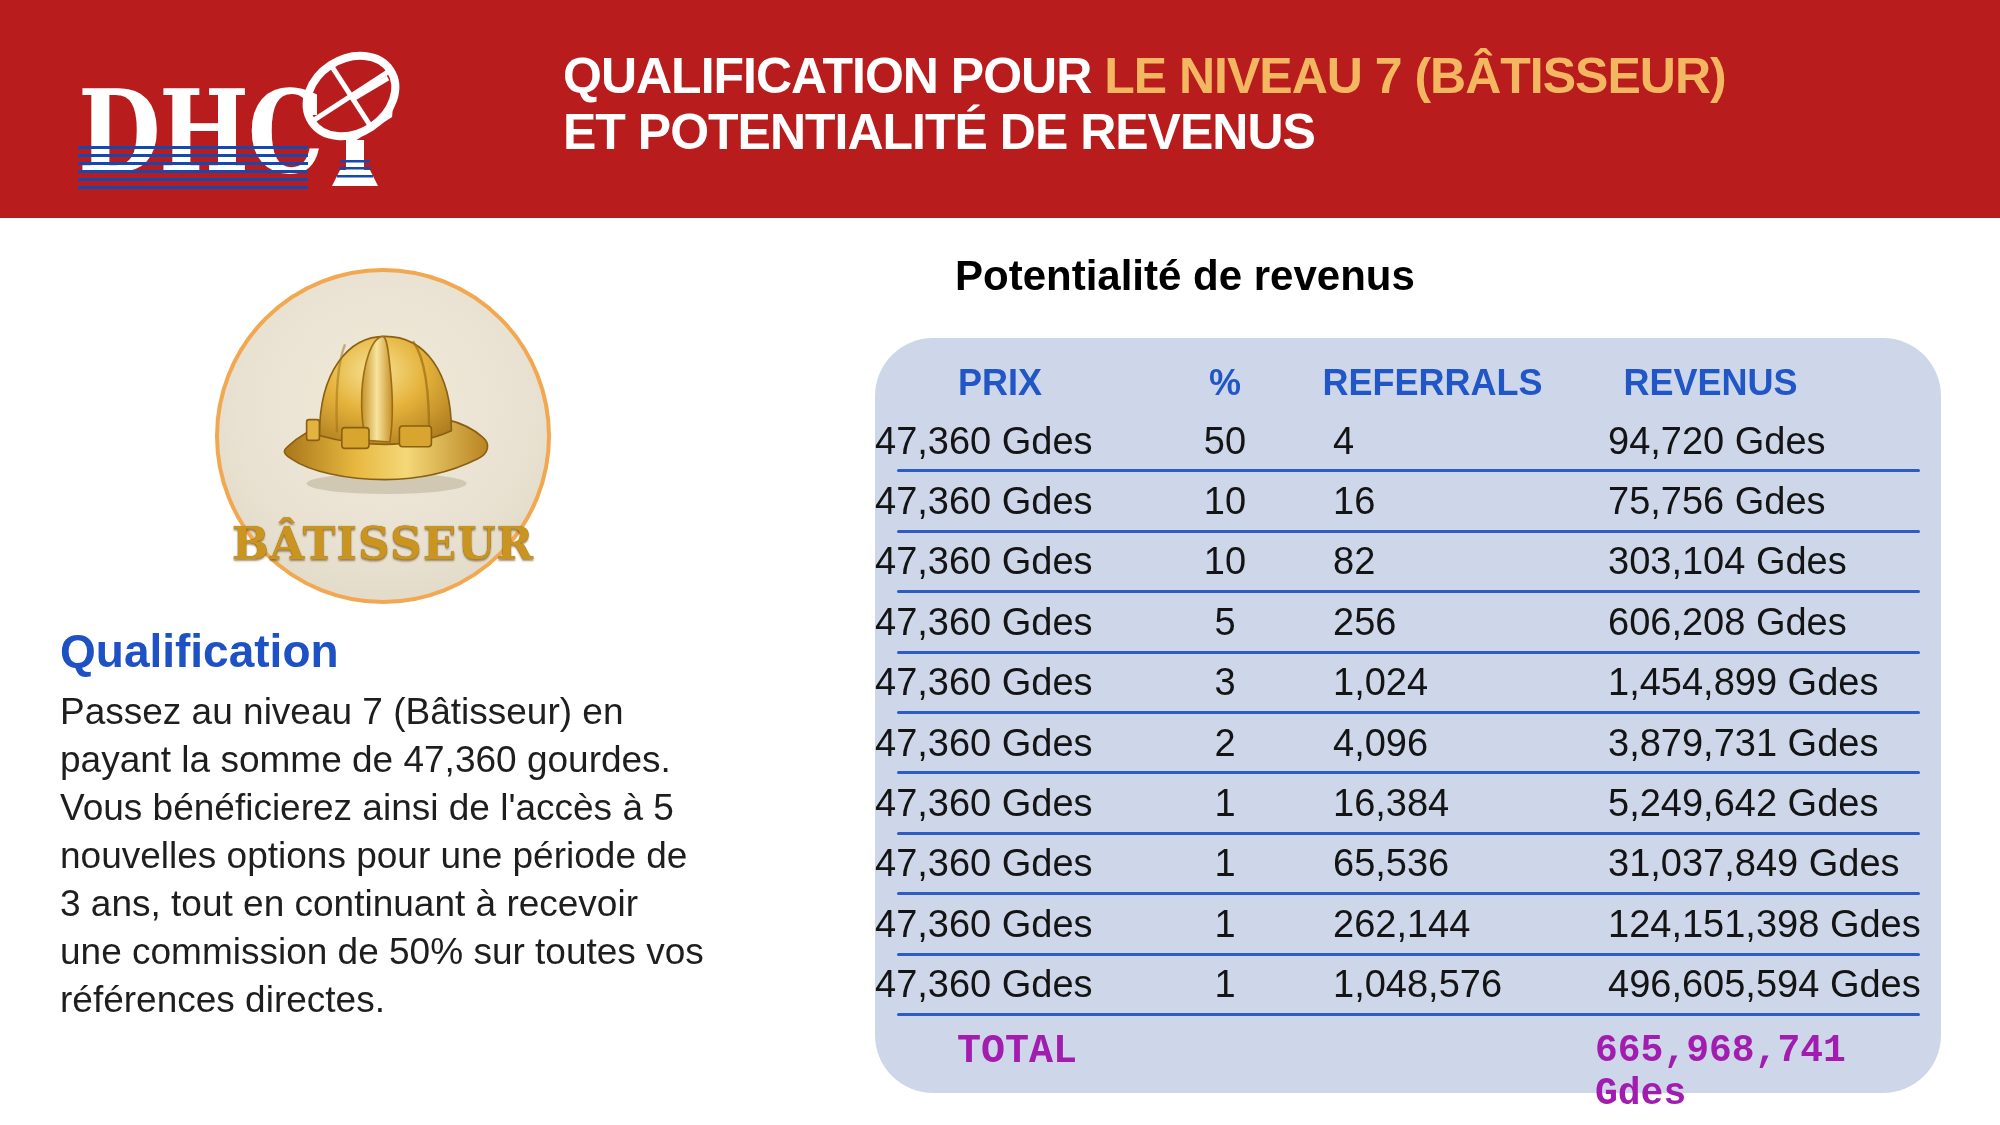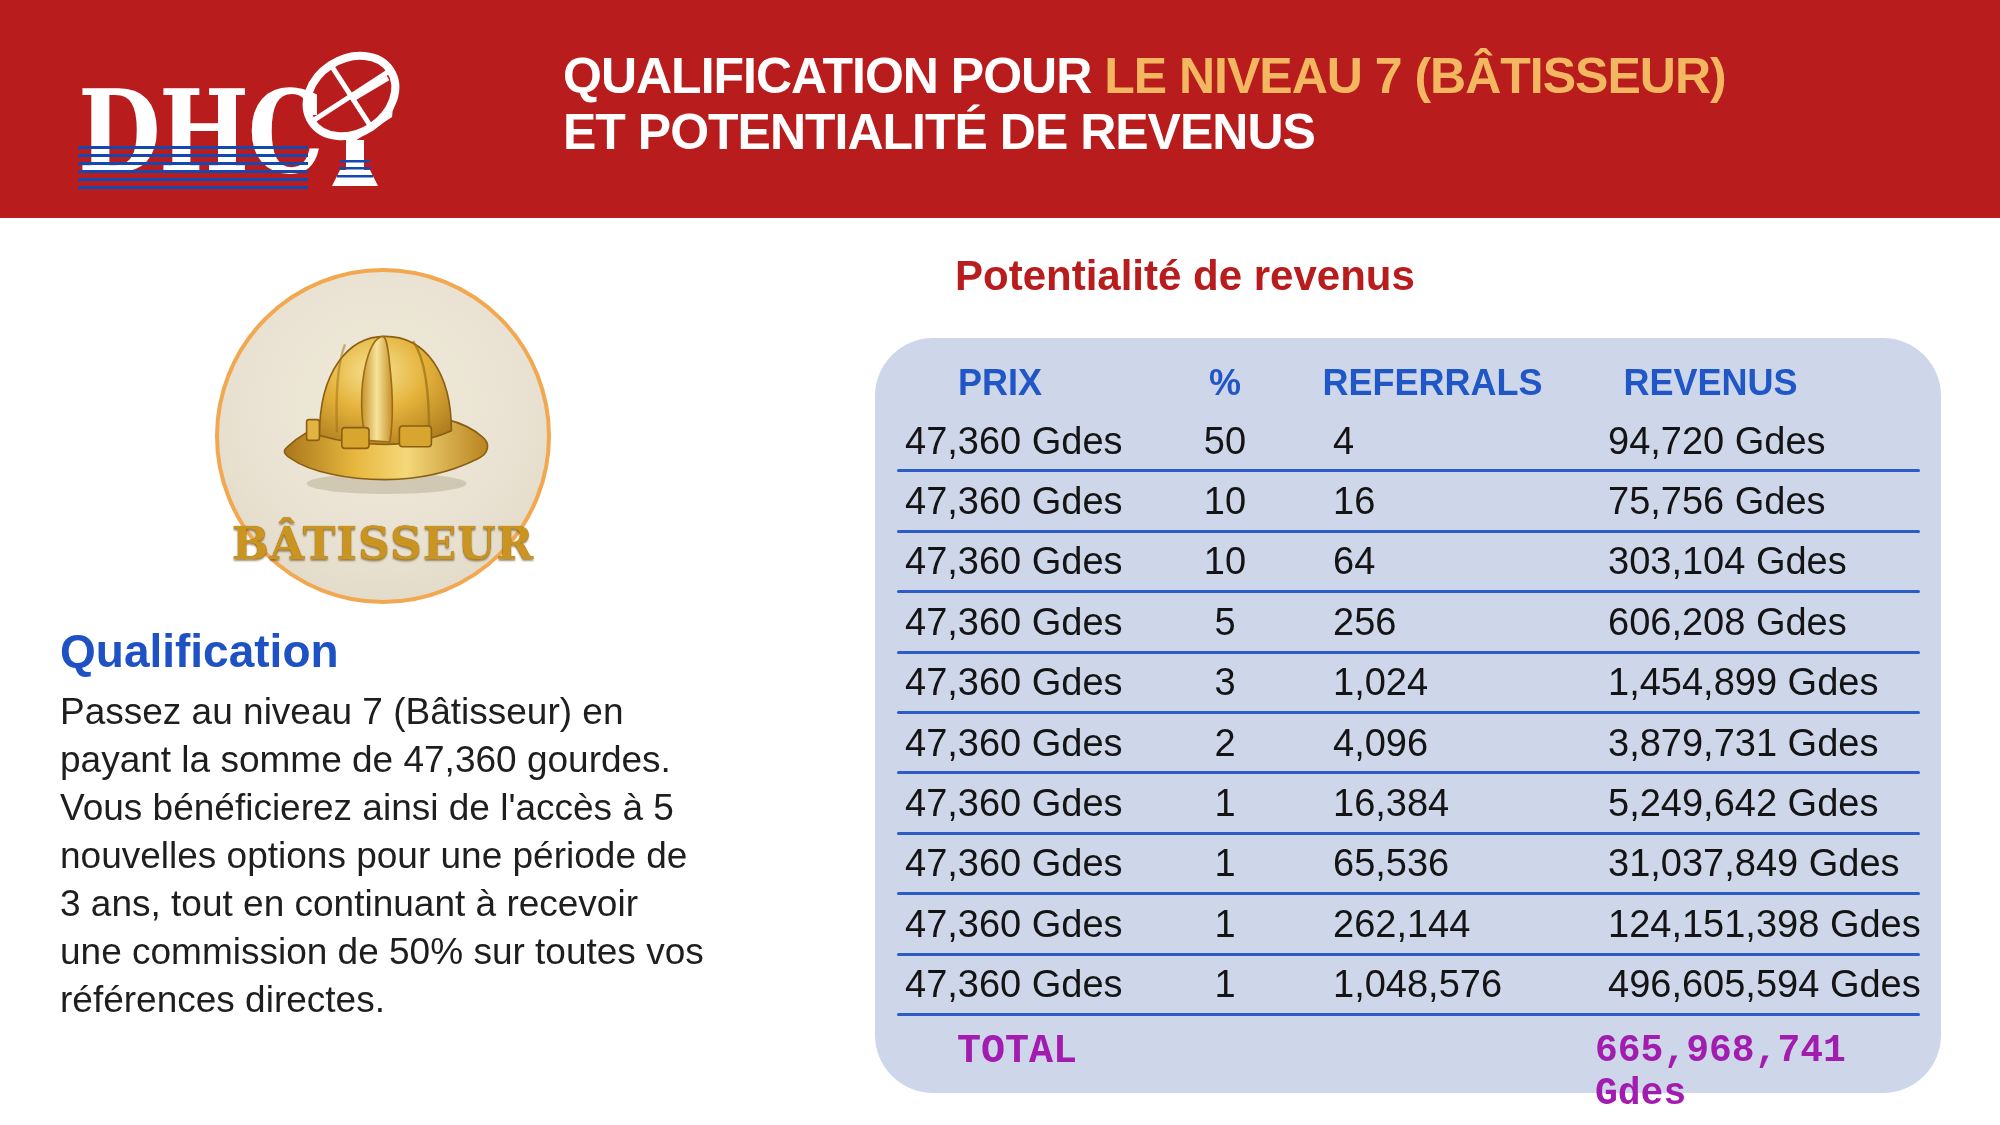--- a/index.html
+++ b/index.html
@@ -80,21 +80,21 @@
     width: 860px;
     font-size: 37px; line-height: 48px;
     color: #1e1e1e;
     white-space: pre-line;
   }
 
   
   .income-heading {
     position: absolute; left: 955px; top: 252px;
     font-weight: bold; font-size: 42px;
-    color: #b91c1c;
+    color: #000000;
   }
   .panel {
     position: absolute; left: 875px; top: 310px;
     width: 1066px; height: 755px;
     background: #cdd7e9;
     border-radius: 58px;
     display: grid;
     grid-template-rows: 73px repeat(10, 60.4px) 1fr;
     margin-top: 28px;
   }
@@ -111,21 +111,21 @@
   }
   .t-cell { display: flex; align-items: center; }
   .t-head { padding-top: 16px; }
   .t-head .t-cell {
     justify-content: center;
     font-weight: bold; font-size: 36px;
     color: #2156c7;
   }
   .t-head .h-profit { padding-right: 60px; }
   .t-row.data .t-cell { font-size: 38px; color: #141414; }
-  .c-prix   { padding-left: 30px; }
+  .c-prix   { }
   .c-pct    { justify-content: center; }
   .c-ref    { padding-left: 8px; }
   .c-profit { padding-left: 68px; }
   .t-total { align-items: start; }
   .t-total .t-cell { padding-top: 14px; font-weight: bold; color: #a21caf; font-family: Liberation Mono, monospace; }
   .total-label { grid-column: 1; padding-left: 82px; font-size: 40px; }
   .total-value { grid-column: 4; padding-left: 55px; font-size: 38px; }
 </style>
 </head>
 <body>
@@ -223,21 +223,21 @@
     <div class="t-row data">
       <div class="t-cell c-prix">47,360 Gdes</div>
       <div class="t-cell c-pct">10</div>
       <div class="t-cell c-ref">16</div>
       <div class="t-cell c-profit">75,756 Gdes</div>
     </div>
 
     <div class="t-row data">
       <div class="t-cell c-prix">47,360 Gdes</div>
       <div class="t-cell c-pct">10</div>
-      <div class="t-cell c-ref">64</div>
+      <div class="t-cell c-ref">82</div>
       <div class="t-cell c-profit">303,104 Gdes</div>
     </div>
 
     <div class="t-row data">
       <div class="t-cell c-prix">47,360 Gdes</div>
       <div class="t-cell c-pct">5</div>
       <div class="t-cell c-ref">256</div>
       <div class="t-cell c-profit">606,208 Gdes</div>
     </div>
 

